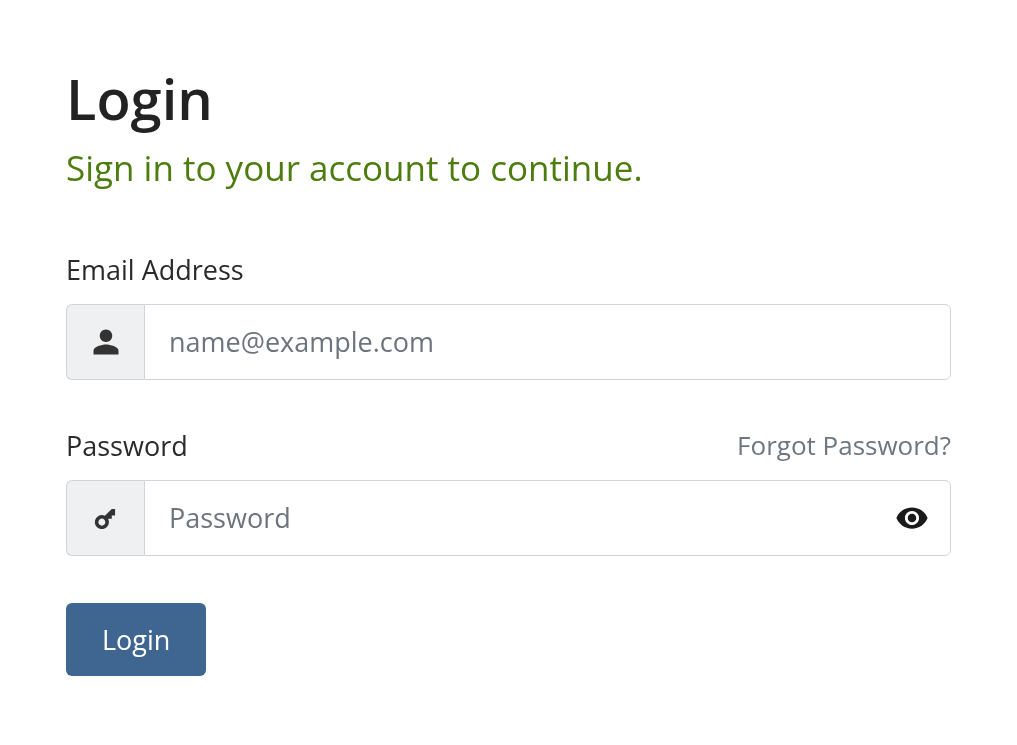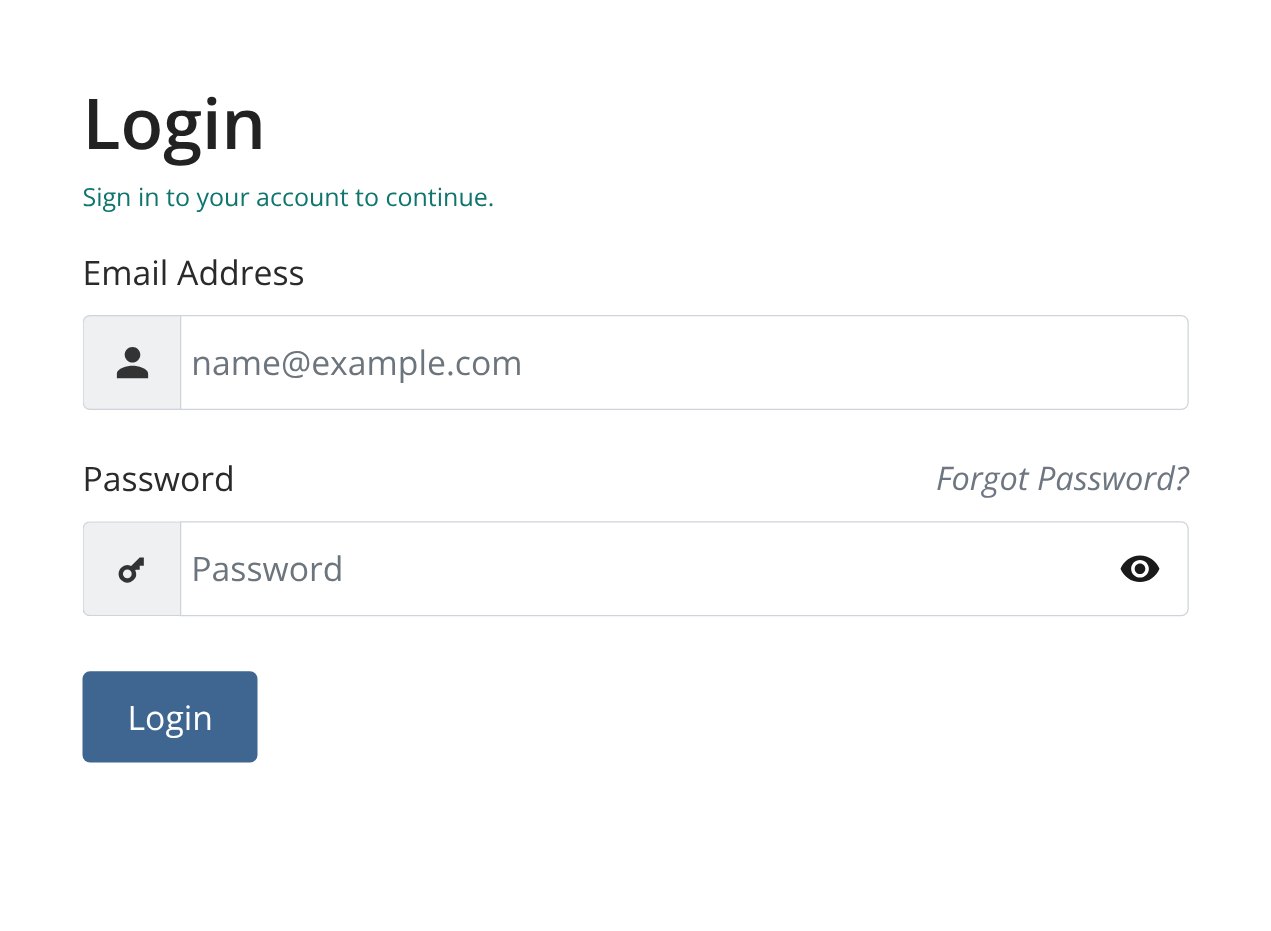--- a/index.html
+++ b/index.html
@@ -16,44 +16,43 @@
       color: #212529;
     }
     .page-title {
       font-size: 56px;
       font-weight: 600;
       color: #222;
       line-height: 1.1;
       margin-bottom: 14px;
     }
     .subtitle {
-      font-size: 20px;
-      color: #0f766e;
-      margin-bottom: 28px;
+      font-size: 35px;
+      color: #4d7c0f;
+      margin-bottom: 60px;
     }
     .form-group {
-      margin-bottom: 36px;
+      margin-bottom: 47px;
     }
     .label-row {
       display: flex;
       justify-content: space-between;
       align-items: center;
       margin-bottom: 16px;
     }
     .field-label {
       font-size: 27px;
       color: #2a2a2a;
       font-weight: 400;
     }
     .forgot-link {
       font-size: 26px;
       color: #6e7781;
       text-decoration: none;
       cursor: pointer;
-      font-style: italic;
     }
     .input-group {
       display: flex;
       width: 100%;
       height: 76px;
     }
     .input-group-prepend {
       display: flex;
       align-items: center;
       justify-content: center;
@@ -62,21 +61,21 @@
       border: 1px solid #ced4da;
       border-right: none;
       border-radius: 6px 0 0 6px;
       color: #333;
     }
     .input-field {
       flex: 1;
       height: 100%;
       border: 1px solid #ced4da;
       border-radius: 0 6px 6px 0;
-      padding: 0 8px;
+      padding: 0 24px;
       font-size: 27px;
       color: #495057;
       outline: none;
       font-family: inherit;
     }
     .input-field::placeholder {
       color: #6c757d;
     }
     .password-wrapper {
       position: relative;

